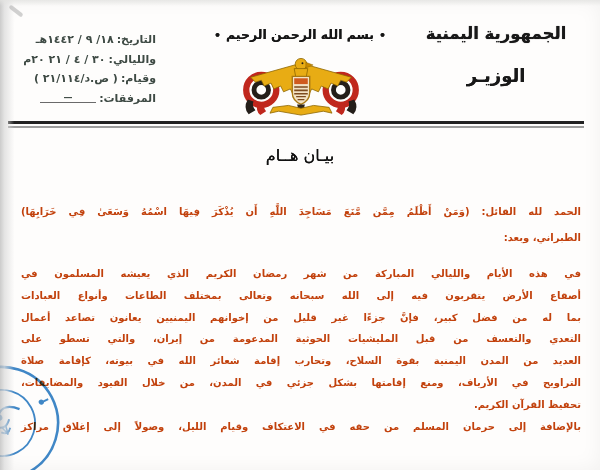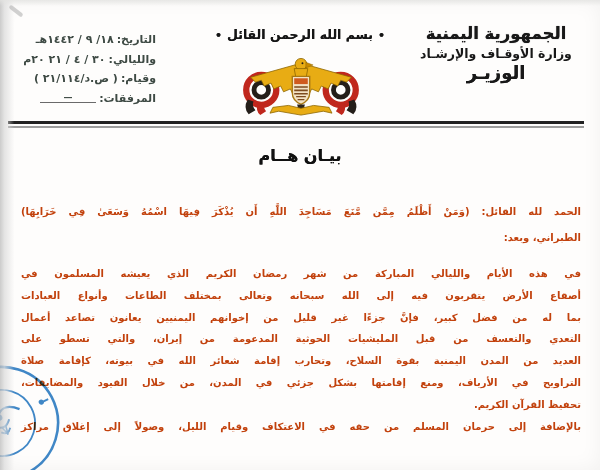--- a/index.html
+++ b/index.html
@@ -23,26 +23,26 @@
   .date-row .val{letter-spacing:.3px;}
   .val.underline{display:inline-block;min-width:56px;border-bottom:1.2px solid #6a6a6a;
     text-align:center;font-size:9px;line-height:10px;transform:translateY(-2px);}
   .bismillah{position:absolute;top:27px;left:50%;transform:translateX(-50%);white-space:nowrap;
     font-size:12.5px;font-weight:bold;color:#151515;text-shadow:0 0 .6px #333;z-index:2;}
   .bismillah .dot{font-size:11px;margin:0 5px;}
   .emblem{position:absolute;top:54px;left:238px;z-index:2;}
   .right-block{position:absolute;right:18px;top:24px;width:172px;text-align:center;z-index:2;color:#181818;}
   .republic{font-size:16.5px;font-weight:bold;letter-spacing:-.5px;text-shadow:0 0 .7px #222;}
   .ministry{font-size:12.5px;font-weight:bold;margin-top:3px;}
-  .minister{font-size:18px;font-weight:bold;margin-top:1px;text-shadow:0 0 .6px #222;}
+  .minister{font-size:18px;font-weight:bold;margin-top:22px;text-shadow:0 0 .6px #222;}
   .rule{position:absolute;top:121px;left:8px;right:16px;height:3px;background:#222;z-index:2;}
   .rule::after{content:"";position:absolute;left:0;right:0;top:5px;height:1.5px;background:#9d9d9d;}
   
   .title{position:absolute;top:146px;left:0;right:0;text-align:center;margin:0;
-    font-size:16px;font-weight:bold;color:#111;text-shadow:0 0 .5px #111;}
+    font-size:16px;font-weight:normal;color:#111;text-shadow:0 0 .5px #111;}
   .content{position:absolute;top:199px;right:19px;left:21px;z-index:1;}
   .para{font-size:10px;font-weight:bold;color:#c2410c;}
   .para .line{text-align:justify;text-align-last:justify;white-space:normal;}
   .para .line.last{text-align-last:right;}
   .para1 .line{line-height:25.5px;}
   .para2{margin-top:13px;}
   .para2 .line{line-height:21.8px;}
   
   .stamp{position:absolute;left:-64px;top:357px;z-index:4;mix-blend-mode:multiply;opacity:.92;}
 </style>
@@ -58,21 +58,21 @@
   <header>
 
     <div class="dates">
         <div class="date-row"><span class="lbl">التاريخ:</span><span class="val">١٨/ ٩ / ١٤٤٢هـ</span></div>
         <div class="date-row"><span class="lbl">والليالي:</span><span class="val">٣٠ / ٤ / ٢١ ٢٠م</span></div>
         <div class="date-row"><span class="lbl">وقيام:</span><span class="val">( ص.د/٢١/١١٤ )</span></div>
         <div class="date-row"><span class="lbl">المرفقات:</span><span class="val underline">—</span></div>
       </div>
 
     <div class="bismillah">
-      <span class="dot">•</span><span>بسم الله الرحمن القائل</span><span class="dot">•</span>
+      <span class="dot">•</span><span>بسم الله الرحمن الرحيم</span><span class="dot">•</span>
     </div>
 
     <svg class="emblem" viewBox="0 0 130 68" width="126" height="66" aria-hidden="true">
 
       <circle cx="24" cy="37" r="15.5" fill="none" stroke="#c0271d" stroke-width="6.5"></circle>
       <circle cx="24" cy="37" r="7.5" fill="none" stroke="#241e19" stroke-width="5"></circle>
       <path d="M10,47 q-5,9 1,15 l7,-4 q-4,-5 -2,-9 z" fill="#241e19"></path>
       <path d="M20,51 q-2,8 3,12 l6,-4 q-3,-4 -2,-7 z" fill="#c0271d"></path>
 
       <circle cx="106" cy="37" r="15.5" fill="none" stroke="#c0271d" stroke-width="6.5"></circle>
@@ -94,21 +94,20 @@
       <path d="M58,34 h14 M58,37.5 h14 M58,41 h14" stroke="#7c4a1e" stroke-width="1.6"></path>
       <path d="M60,44 h10 M61.5,47 h7" stroke="#7c4a1e" stroke-width="1.4"></path>
 
       <path d="M61,52 h8 l-2.5,10 h-3 z" fill="#2c241c"></path>
 
       <path d="M36,55 L52,53 L65,56 L78,53 L94,55 L97,61 L88,59 L65,63 L42,59 L33,61 Z" fill="#e8ac14" stroke="#8a6400" stroke-width="0.8"></path>
     </svg>
 
     <div class="right-block">
       <div class="republic">الجمهورية اليمنية</div>
-      <div class="ministry">وزارة الأوقـاف والإرشـاد</div>
       <div class="minister">الوزيـر</div>
     </div>
   </header>
 
   <div class="rule"></div>
 
   <h1 class="title">بيـان هــام</h1>
 
   <main class="content">
     <div class="para para1">

